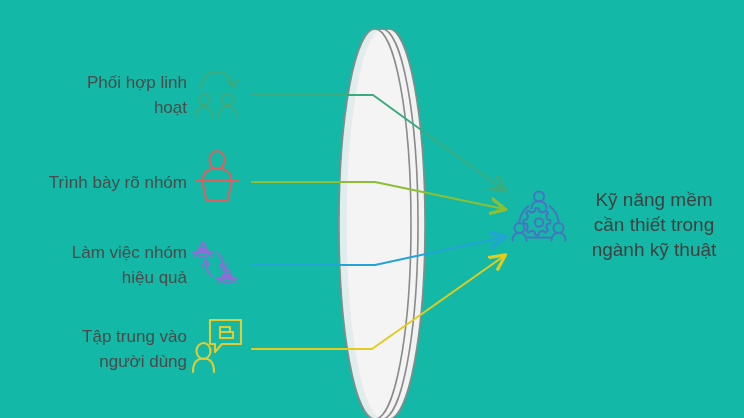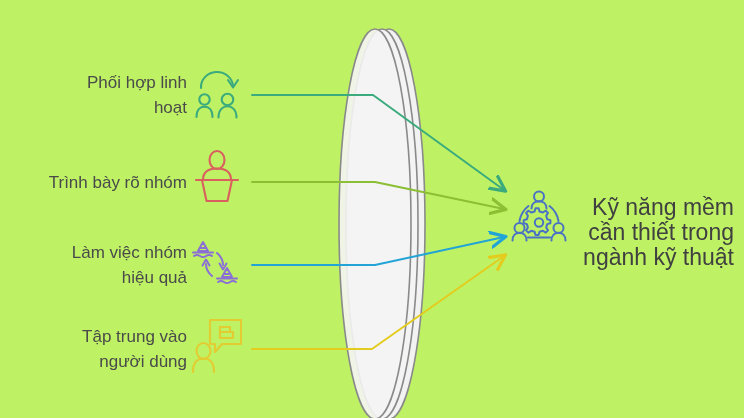--- a/index.html
+++ b/index.html
@@ -7,21 +7,21 @@
     padding: 0;
     background: #ffffff;
   }
   body {
     font-family: "Liberation Sans", sans-serif;
   }
   #canvas {
     position: relative;
     width: 744px;
     height: 418px;
-    background: #bef264;
+    background: #14b8a6;
     overflow: hidden;
   }
   .diagram-svg {
     position: absolute;
     left: 0;
     top: 0;
     width: 744px;
     height: 418px;
   }
   .item-label {
@@ -29,26 +29,25 @@
     font-family: "Liberation Sans", sans-serif;
     font-size: 17px;
     line-height: 25px;
     color: #4a4a4a;
     text-align: right;
     white-space: pre-line;
   }
   .outcome-label {
     position: absolute;
     font-family: "Liberation Sans", sans-serif;
-    font-size: 23px;
+    font-size: 19px;
     line-height: 25px;
     color: #404040;
-    text-align: right;
+    text-align: center;
     white-space: pre-line;
-    margin-top: 8px;
   }
 </style>
 </head>
 <body>
 
 <div id="canvas">
 
   <svg class="diagram-svg" viewBox="0 0 744 418">
     <defs>
       <marker id="ah-green" markerWidth="9" markerHeight="9" refX="7" refY="4.5" orient="auto">

